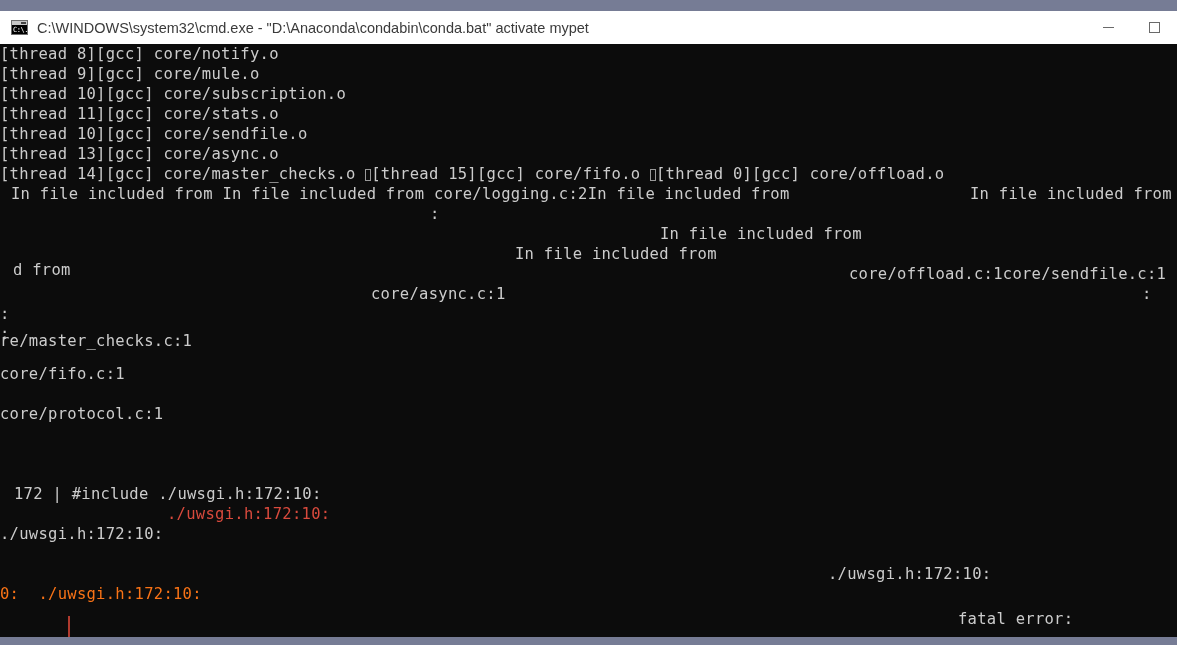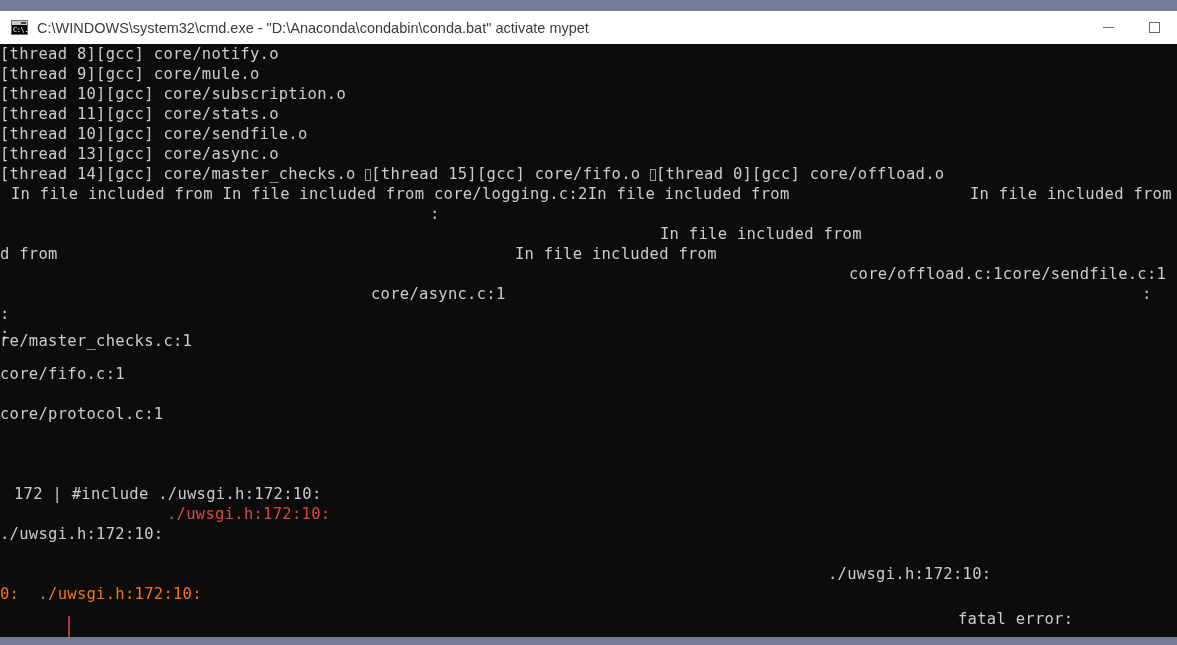--- a/index.html
+++ b/index.html
@@ -203,21 +203,21 @@
   <div class="crow" style="top: 0px; color: rgb(204, 204, 204);"><span style="position: absolute; left: 0px;"><span class="dim">[thread 8][gcc] core/notify.o</span></span></div>
       <div class="crow" style="top: 20px; color: rgb(204, 204, 204);"><span style="position: absolute; left: 0px;"><span class="dim">[thread 9][gcc] core/mule.o</span></span></div>
       <div class="crow" style="top: 40px; color: rgb(204, 204, 204);"><span style="position: absolute; left: 0px;"><span class="dim">[thread 10][gcc] core/subscription.o</span></span></div>
       <div class="crow" style="top: 60px; color: rgb(204, 204, 204);"><span style="position: absolute; left: 0px;"><span class="dim">[thread 11][gcc] core/stats.o</span></span></div>
       <div class="crow" style="top: 80px; color: rgb(204, 204, 204);"><span style="position: absolute; left: 0px;"><span class="dim">[thread 10][gcc] core/sendfile.o</span></span></div>
       <div class="crow" style="top: 100px; color: rgb(204, 204, 204);"><span style="position: absolute; left: 0px;"><span class="dim">[thread 13][gcc] core/async.o</span></span></div>
       <div class="crow" style="top: 120px; color: rgb(204, 204, 204);"><span style="position: absolute; left: 0px;"><span class="dim">[thread 14][gcc] core/master_checks.o </span><span class="box"></span><span class="dim">[thread 15][gcc] core/fifo.o </span><span class="box"></span><span class="dim">[thread 0][gcc] core/offload.o</span></span></div>
       <div class="crow" style="top: 140px; color: rgb(204, 204, 204);"><span style="position: absolute; left: 11px;"><span class="dim">In file included from In file included from core/logging.c:2In file included from</span></span><span style="position: absolute; left: 970px;"><span class="dim">In file included from</span></span></div>
       <div class="crow" style="top: 160px; color: rgb(204, 204, 204);"><span style="position: absolute; left: 430px;"><span class="dim">:</span></span></div>
       <div class="crow" style="top: 180px; color: rgb(204, 204, 204);"><span style="position: absolute; left: 660px;"><span class="dim">In file included from</span></span></div>
-      <div class="crow" style="top: 200px; color: rgb(204, 204, 204);"><span style="position: absolute; left: 0px;"><span class="dim">d from</span></span><span style="position: absolute; left: 515px;"><span class="dim">In file included from</span></span></div>
+      <div class="crow" style="top: 200px; color: rgb(204, 204, 204);"><span style="position: absolute; left: 13px; margin-top: 16px;"><span class="dim">d from</span></span><span style="position: absolute; left: 515px;"><span class="dim">In file included from</span></span></div>
       <div class="crow" style="top: 220px; color: rgb(204, 204, 204);"><span style="position: absolute; left: 849px;"><span class="dim">core/offload.c:1core/sendfile.c:1</span></span></div>
       <div class="crow" style="top: 240px; color: rgb(204, 204, 204);"><span style="position: absolute; left: 0px; margin-top: 47px;"><span class="dim">re/master_checks.c:1</span></span><span style="position: absolute; left: 371px;"><span class="dim">core/async.c:1</span></span><span style="position: absolute; left: 1142px;"><span class="dim">:</span></span></div>
       <div class="crow" style="top: 260px; color: rgb(204, 204, 204);"><span style="position: absolute; left: 0px;"><span class="dim">:</span></span></div>
       <div class="crow" style="top: 280px; color: rgb(204, 204, 204);"><span style="position: absolute; left: 0px;"><span class="dim">:</span></span></div>
       <div class="crow" style="top: 300px; color: rgb(204, 204, 204);"></div>
       <div class="crow" style="top: 320px; color: rgb(204, 204, 204);"><span style="position: absolute; left: 0px;"><span class="dim">core/fifo.c:1</span></span></div>
       <div class="crow" style="top: 340px; color: rgb(204, 204, 204);"></div>
       <div class="crow" style="top: 360px; color: rgb(204, 204, 204);"><span style="position: absolute; left: 0px;"><span class="dim">core/protocol.c:1</span></span></div>
       <div class="crow" style="top: 380px; color: rgb(204, 204, 204);"></div>
       <div class="crow" style="top: 400px; color: rgb(204, 204, 204);"></div>

